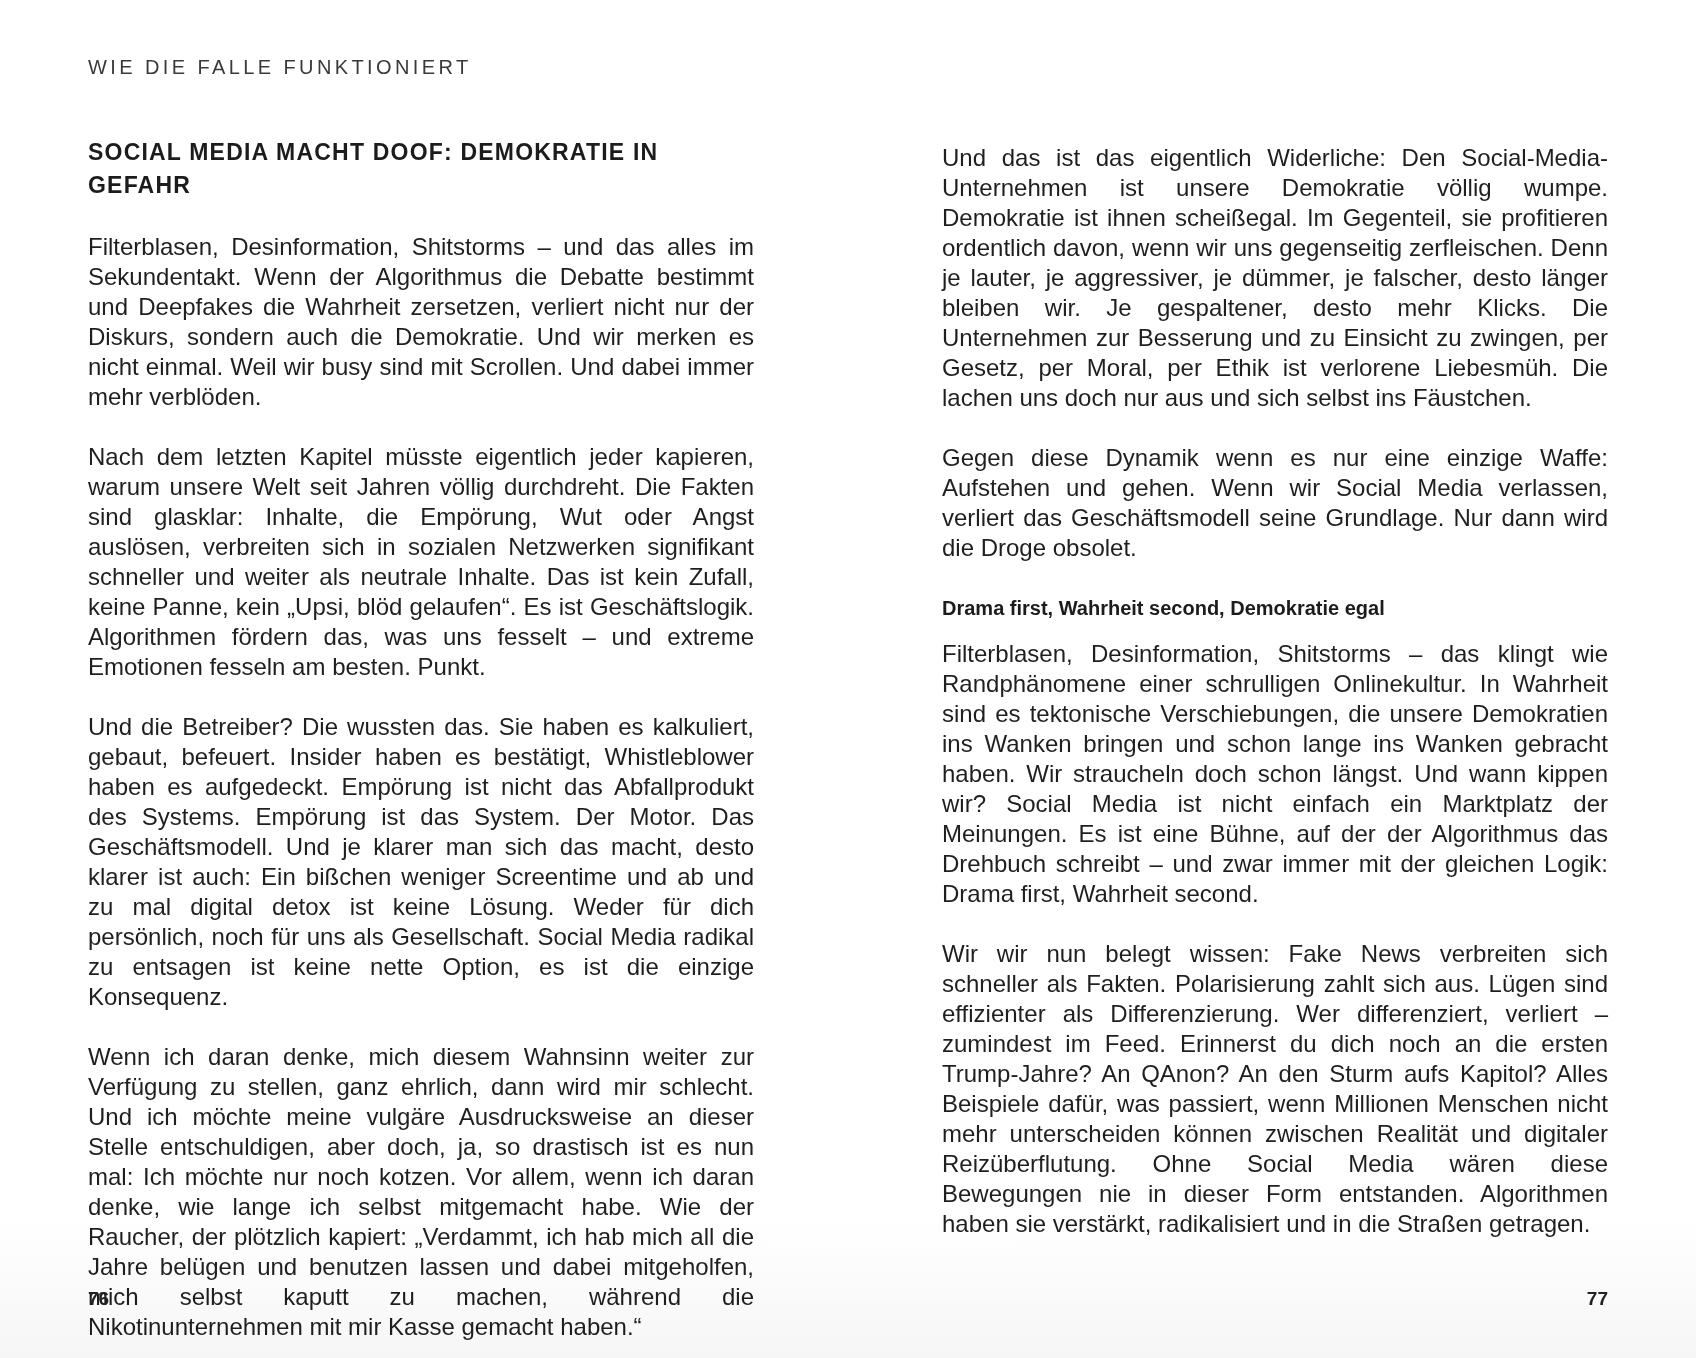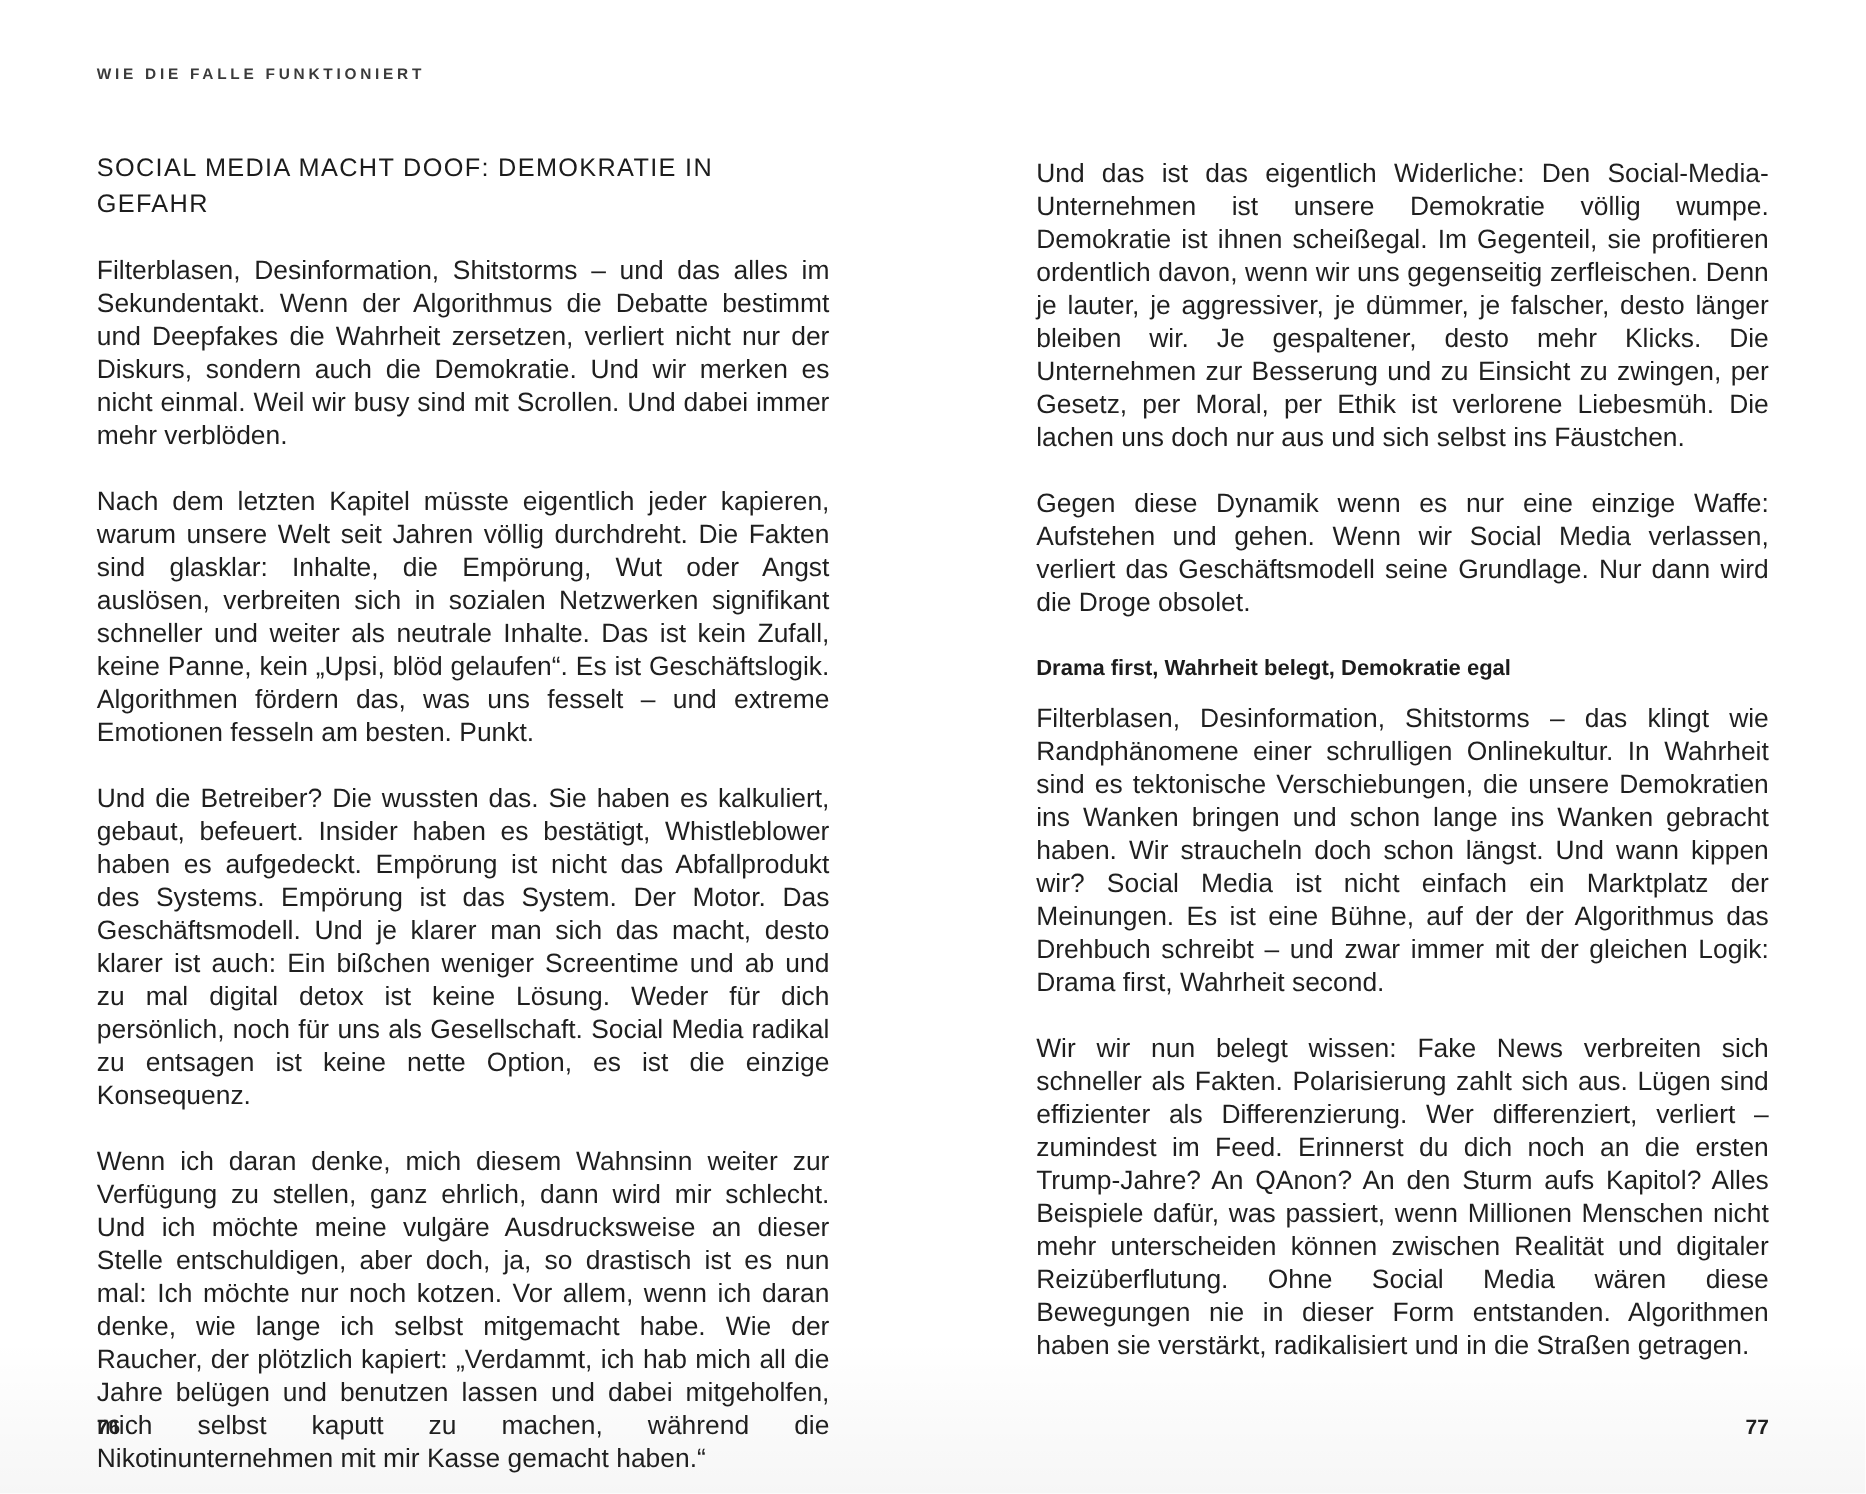--- a/index.html
+++ b/index.html
@@ -31,31 +31,31 @@
     top: 0;
     width: 666px;
     height: 1358px;
   }
   .page-col.left  { left: 88px; }
   .page-col.right { left: 942px; }
 
   .running-header {
     margin: 0;
     padding-top: 58px;
-    font-size: 14px;
-    font-weight: 700;
+    font-size: 20px;
+    font-weight: 400;
     letter-spacing: 3.4px;
     color: #3a3a3a;
     line-height: 18px;
     text-transform: uppercase;
   }
   .chapter-heading {
     margin: 60px 0 0 0;
     font-size: 23px;
-    font-weight: 400;
+    font-weight: 700;
     letter-spacing: 1.2px;
     line-height: 33px;
     color: #1c1c1c;
     text-transform: uppercase;
   }
   .body-text {
     margin: 30px 0 0 0;
     font-size: 24px;
     line-height: 30px;
     text-align: justify;
@@ -109,21 +109,21 @@
     <p class="body-text">Wenn ich daran denke, mich diesem Wahnsinn weiter zur Verfügung zu stellen, ganz ehrlich, dann wird mir schlecht. Und ich möchte meine vulgäre Ausdrucksweise an dieser Stelle entschuldigen, aber doch, ja, so drastisch ist es nun mal: Ich möchte nur noch kotzen. Vor allem, wenn ich daran denke, wie lange ich selbst mitgemacht habe. Wie der Raucher, der plötzlich kapiert: „Verdammt, ich hab mich all die Jahre belügen und benutzen lassen und dabei mitgeholfen, mich selbst kaputt zu machen, während die Nikotinunternehmen mit mir Kasse gemacht haben.“</p>
 
     <div class="page-number pn-left">76</div>
   </div>
 
   <div class="page-col right">
     <p class="body-text right-first">Und das ist das eigentlich Widerliche: Den Social-Media-Unternehmen ist unsere Demokratie völlig wumpe. Demokratie ist ihnen scheißegal. Im Gegenteil, sie profitieren ordentlich davon, wenn wir uns gegenseitig zerfleischen. Denn je lauter, je aggressiver, je dümmer, je falscher, desto länger bleiben wir. Je gespaltener, desto mehr Klicks. Die Unternehmen zur Besserung und zu Einsicht zu zwingen, per Gesetz, per Moral, per Ethik ist verlorene Liebesmüh. Die lachen uns doch nur aus und sich selbst ins Fäustchen.</p>
 
     <p class="body-text">Gegen diese Dynamik wenn es nur eine einzige Waffe: Aufstehen und gehen. Wenn wir Social Media verlassen, verliert das Geschäftsmodell seine Grundlage. Nur dann wird die Droge obsolet.</p>
 
-    <h2 class="section-subheading">Drama first, Wahrheit belegt, Demokratie egal</h2>
+    <h2 class="section-subheading">Drama first, Wahrheit second, Demokratie egal</h2>
 
     <p class="body-text after-subhead">Filterblasen, Desinformation, Shitstorms – das klingt wie Randphänomene einer schrulligen Onlinekultur. In Wahrheit sind es tektonische Verschiebungen, die unsere Demokratien ins Wanken bringen und schon lange ins Wanken gebracht haben. Wir straucheln doch schon längst. Und wann kippen wir? Social Media ist nicht einfach ein Marktplatz der Meinungen. Es ist eine Bühne, auf der der Algorithmus das Drehbuch schreibt – und zwar immer mit der gleichen Logik: Drama first, Wahrheit second.</p>
 
     <p class="body-text">Wir wir nun belegt wissen: Fake News verbreiten sich schneller als Fakten. Polarisierung zahlt sich aus. Lügen sind effizienter als Differenzierung. Wer differenziert, verliert – zumindest im Feed. Erinnerst du dich noch an die ersten Trump-Jahre? An QAnon? An den Sturm aufs Kapitol? Alles Beispiele dafür, was passiert, wenn Millionen Menschen nicht mehr unterscheiden können zwischen Realität und digitaler Reizüberflutung. Ohne Social Media wären diese Bewegungen nie in dieser Form entstanden. Algorithmen haben sie verstärkt, radikalisiert und in die Straßen getragen.</p>
 
     <div class="page-number pn-right">77</div>
   </div>
 
   <div class="bottom-shading"></div>
 </div>

